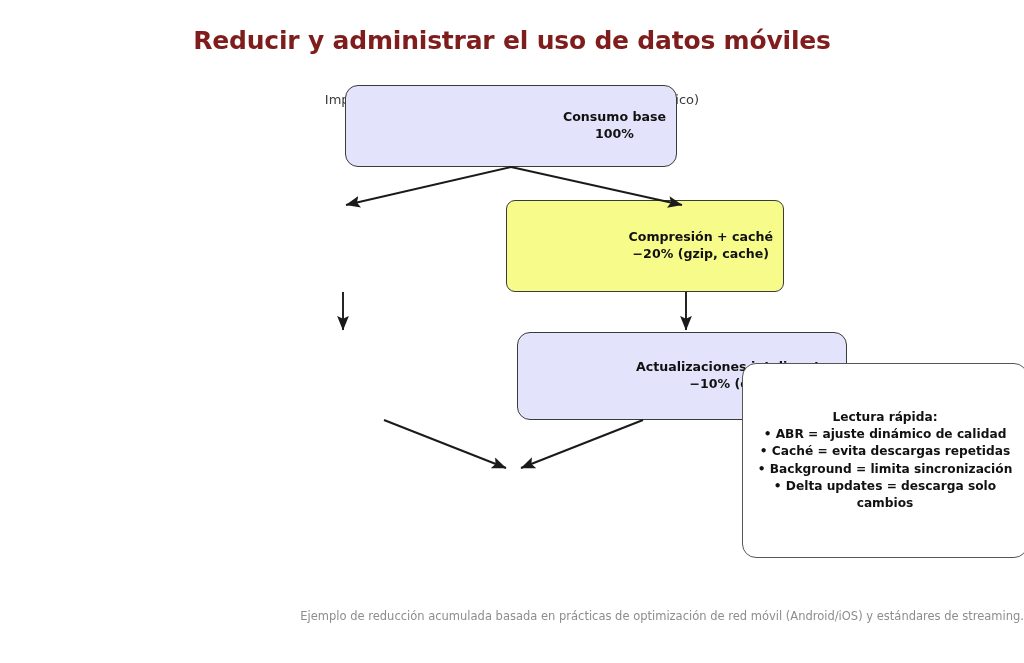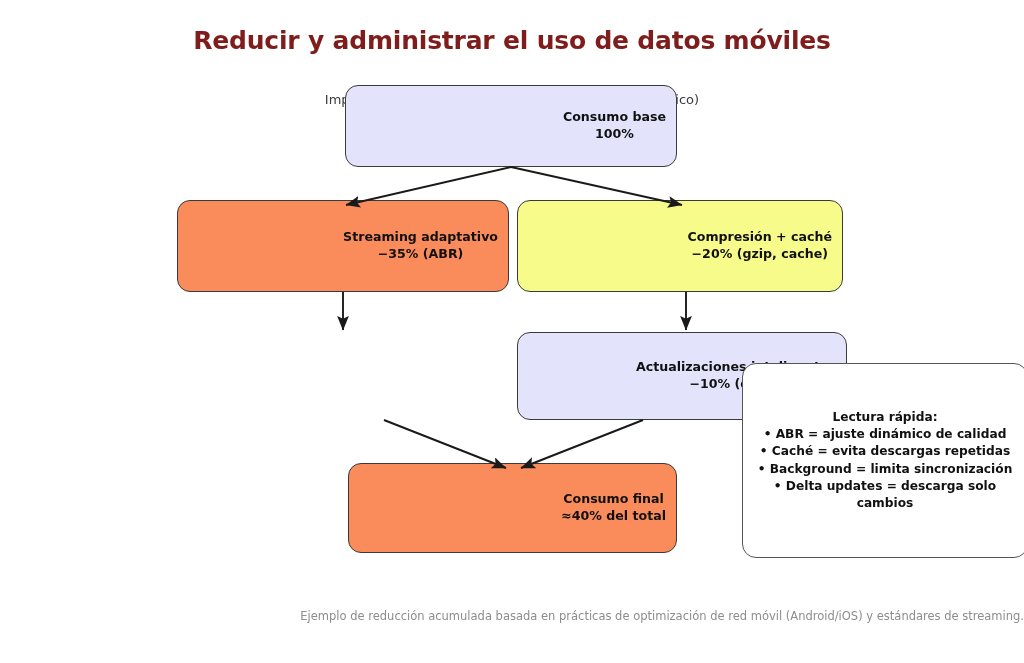--- a/index.html
+++ b/index.html
@@ -69,21 +69,21 @@
     font-size: 12.6px;
     font-weight: bold;
     line-height: 1.32;
     color: #111111;
     white-space: pre-line;
     padding: 0 10px;
   }
 
   #node-base      { left: 345px; top: 85px;  width: 332px; height: 82px; }
   #node-streaming { left: 177px; top: 200px; width: 332px; height: 92px; }
-  #node-compresion{ left: 517px; top: 200px; width: 326px; height: 92px; }
+  #node-compresion{ left: 506px; top: 200px; width: 278px; height: 92px; border-radius: 9px; }
   #node-background{ left: 177px; top: 332px; width: 329px; height: 88px; }
   #node-actualiz  { left: 517px; top: 332px; width: 330px; height: 88px; }
   #node-final     { left: 348px; top: 463px; width: 329px; height: 90px; }
 
   
   .note-card {
     position: absolute;
     left: 722px;
     top: 363px;
     width: 286px;
@@ -142,40 +142,32 @@
       <line x1="384" y1="420" x2="506" y2="468"></line>
       <line x1="643" y1="420" x2="521" y2="468"></line>
     </g>
   </svg>
 
   <div class="node" id="node-base" style="background: rgb(227, 227, 251);">
     <span class="node-text">Consumo base
 100%</span>
   </div>
 
-  <div class="node" id="node-streaming" style="background: rgb(250, 140, 92);">
-    <span class="node-text">Streaming adaptativo
-−35% (ABR)</span>
-  </div>
 
   <div class="node" id="node-compresion" style="background: rgb(247, 251, 138);">
     <span class="node-text">Compresión + caché
 −20% (gzip, cache)</span>
   </div>
 
 
   <div class="node" id="node-actualiz" style="background: rgb(227, 227, 251);">
     <span class="node-text">Actualizaciones inteligentes
 −10% (delta)</span>
   </div>
 
-  <div class="node" id="node-final" style="background: rgb(250, 140, 92);">
-    <span class="node-text">Consumo final
-≈40% del total</span>
-  </div>
 
   <div class="note-card">
     <span class="note-text">Lectura rápida:
 • ABR = ajuste dinámico de calidad
 • Caché = evita descargas repetidas
 • Background = limita sincronización
 • Delta updates = descarga solo cambios</span>
   </div>
 
   <div class="footer-note">Ejemplo de reducción acumulada basada en prácticas de optimización de red móvil (Android/iOS) y estándares de streaming.</div>

